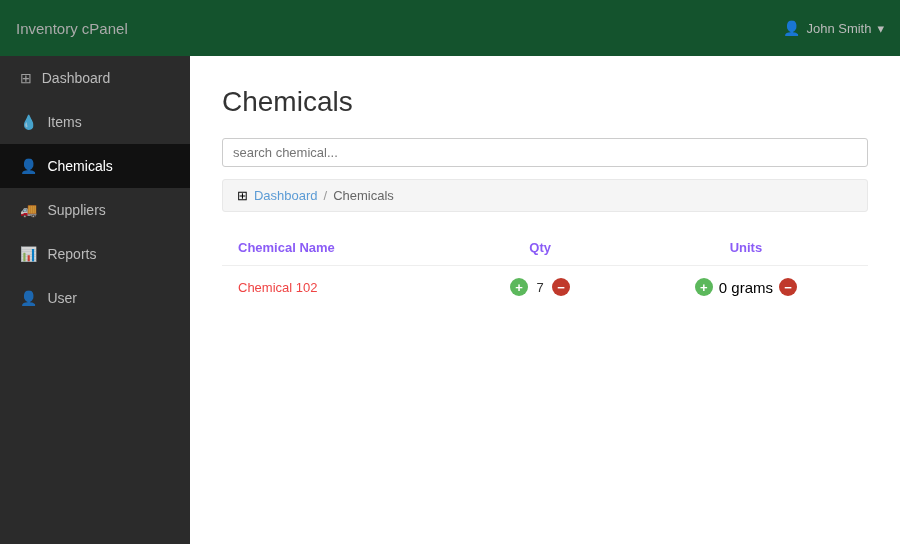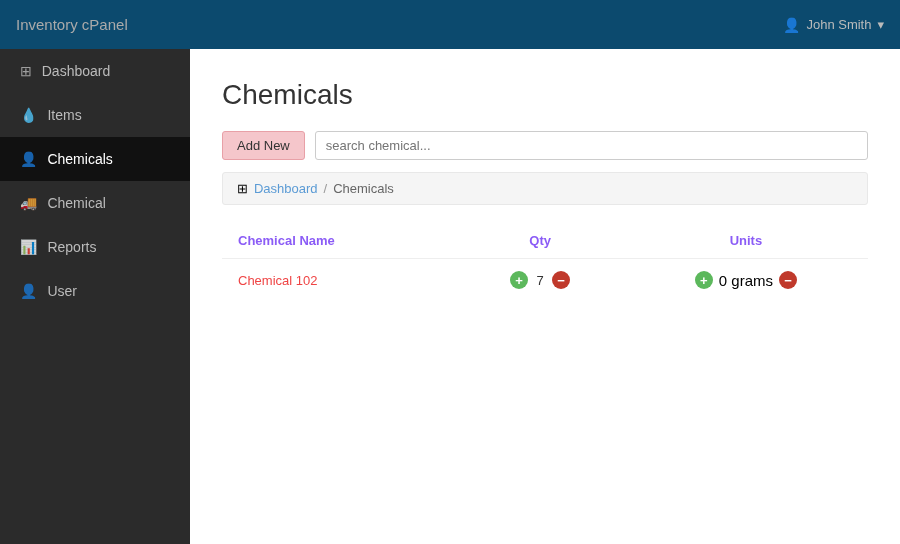--- a/index.html
+++ b/index.html
@@ -1,26 +1,26 @@
 <!DOCTYPE html>
 <html><head>
   <meta charset="utf-8">
   <style>
     * { box-sizing: border-box; margin: 0; padding: 0; }
     body { font-family: 'Segoe UI', Arial, sans-serif; font-size: 14px; background: #2d2d2d; display: flex; flex-direction: column; height: 544px; overflow: hidden; }
 
     
     .navbar {
-      background: #0c4a6e;
+      background: #14532d;
       color: #ccc;
       display: flex;
       align-items: center;
       justify-content: space-between;
       padding: 0 16px;
-      height: 49px;
+      height: 56px;
       flex-shrink: 0;
     }
     .navbar-brand { font-size: 15px; color: #aaa; }
     .navbar-user { font-size: 13px; color: #bbb; display: flex; align-items: center; gap: 6px; cursor: pointer; }
     .navbar-user .user-icon { font-size: 14px; }
 
     
     .layout { display: flex; flex: 1; overflow: hidden; }
 
     
@@ -177,38 +177,37 @@
     <div class="sidebar-item">
       <span class="s-icon">💧</span>
       <span>Items</span>
     </div>
     <div class="sidebar-item active">
       <span class="s-icon">👤</span>
       <span>Chemicals</span>
     </div>
     <div class="sidebar-item">
       <span class="s-icon">🚚</span>
-      <span>Chemical</span>
+      <span>Suppliers</span>
     </div>
     <div class="sidebar-item">
       <span class="s-icon">📊</span>
       <span>Reports</span>
     </div>
     <div class="sidebar-item">
       <span class="s-icon">👤</span>
       <span>User</span>
     </div>
   </nav>
 
   <main class="main-content">
 
     <h1 class="page-title">Chemicals</h1>
 
     <div class="toolbar">
-      <button class="btn-add-new">Add New</button>
       <input class="search-input" type="text" placeholder="search chemical..." style="">
     </div>
 
     <div class="breadcrumb">
       <span class="s-icon">⊞</span>
       <a class="breadcrumb-link" href="#">Dashboard</a>
       <span class="breadcrumb-sep">/</span>
       <span class="breadcrumb-current">Chemicals</span>
     </div>
 

